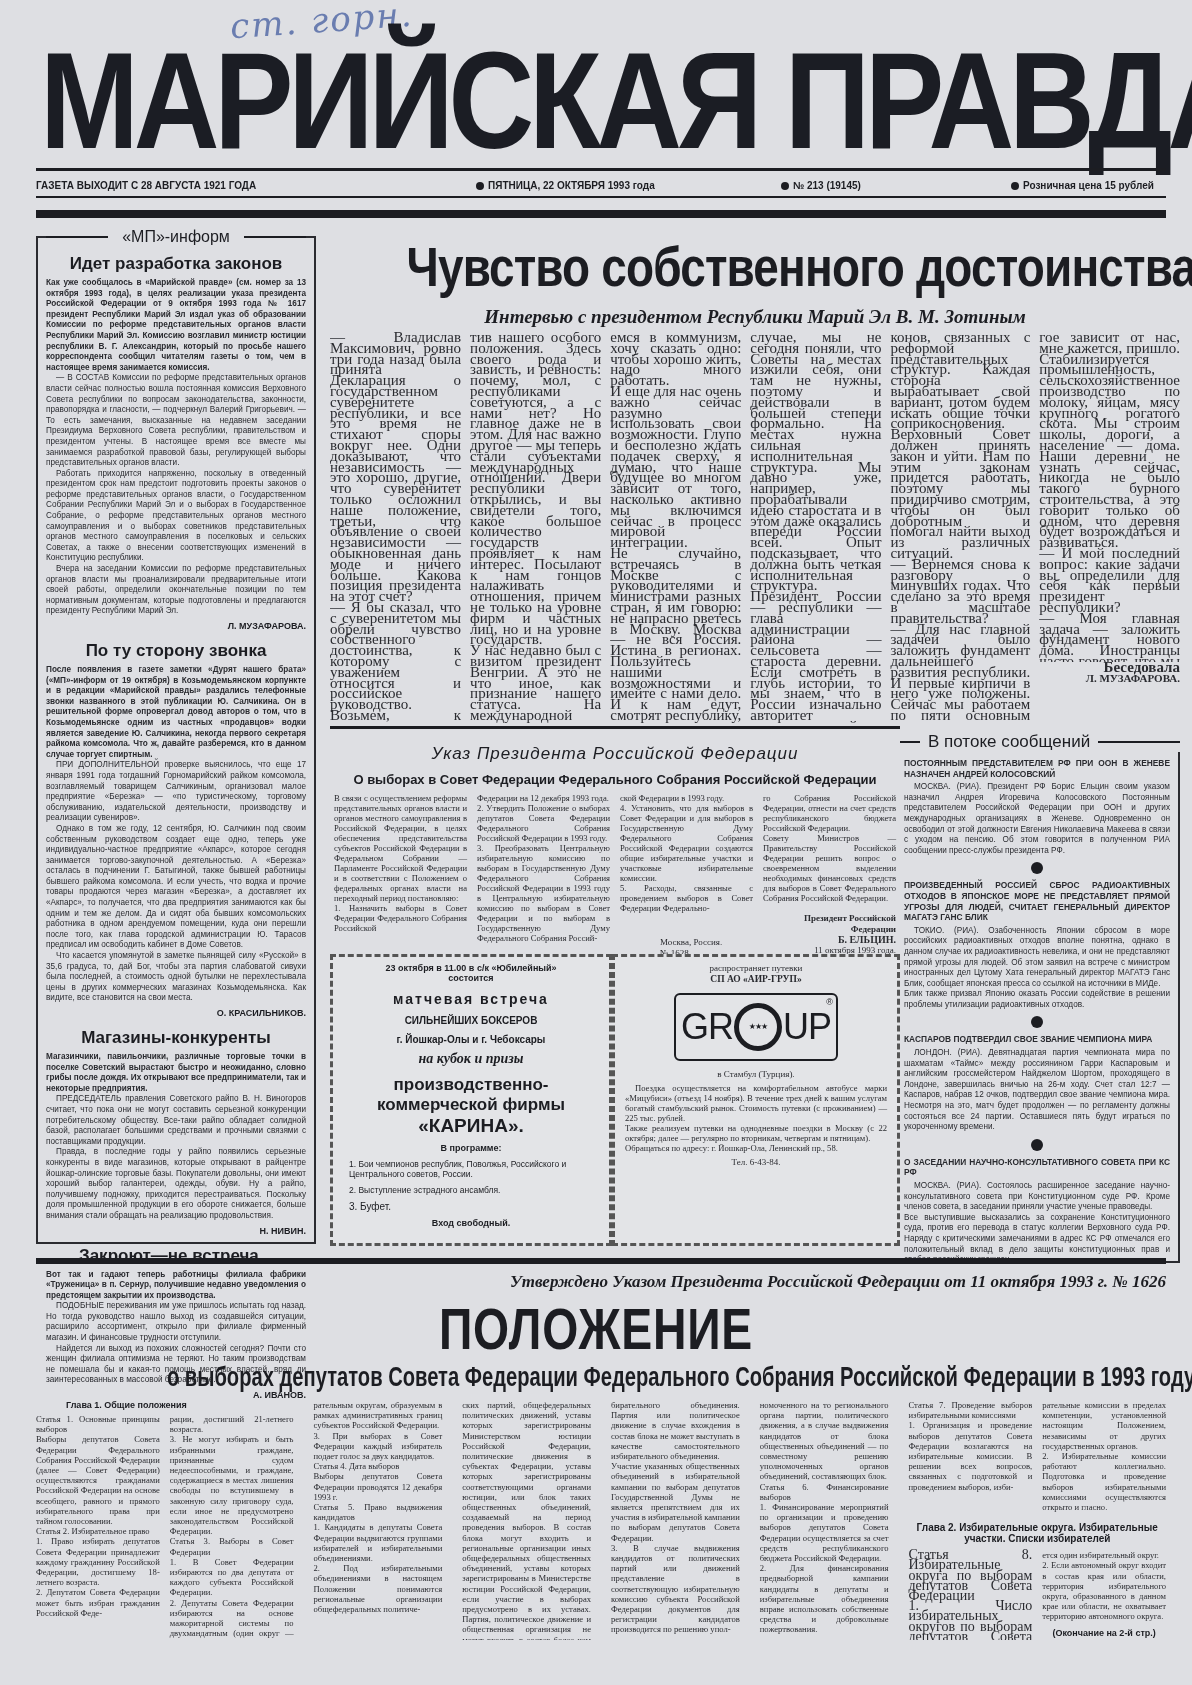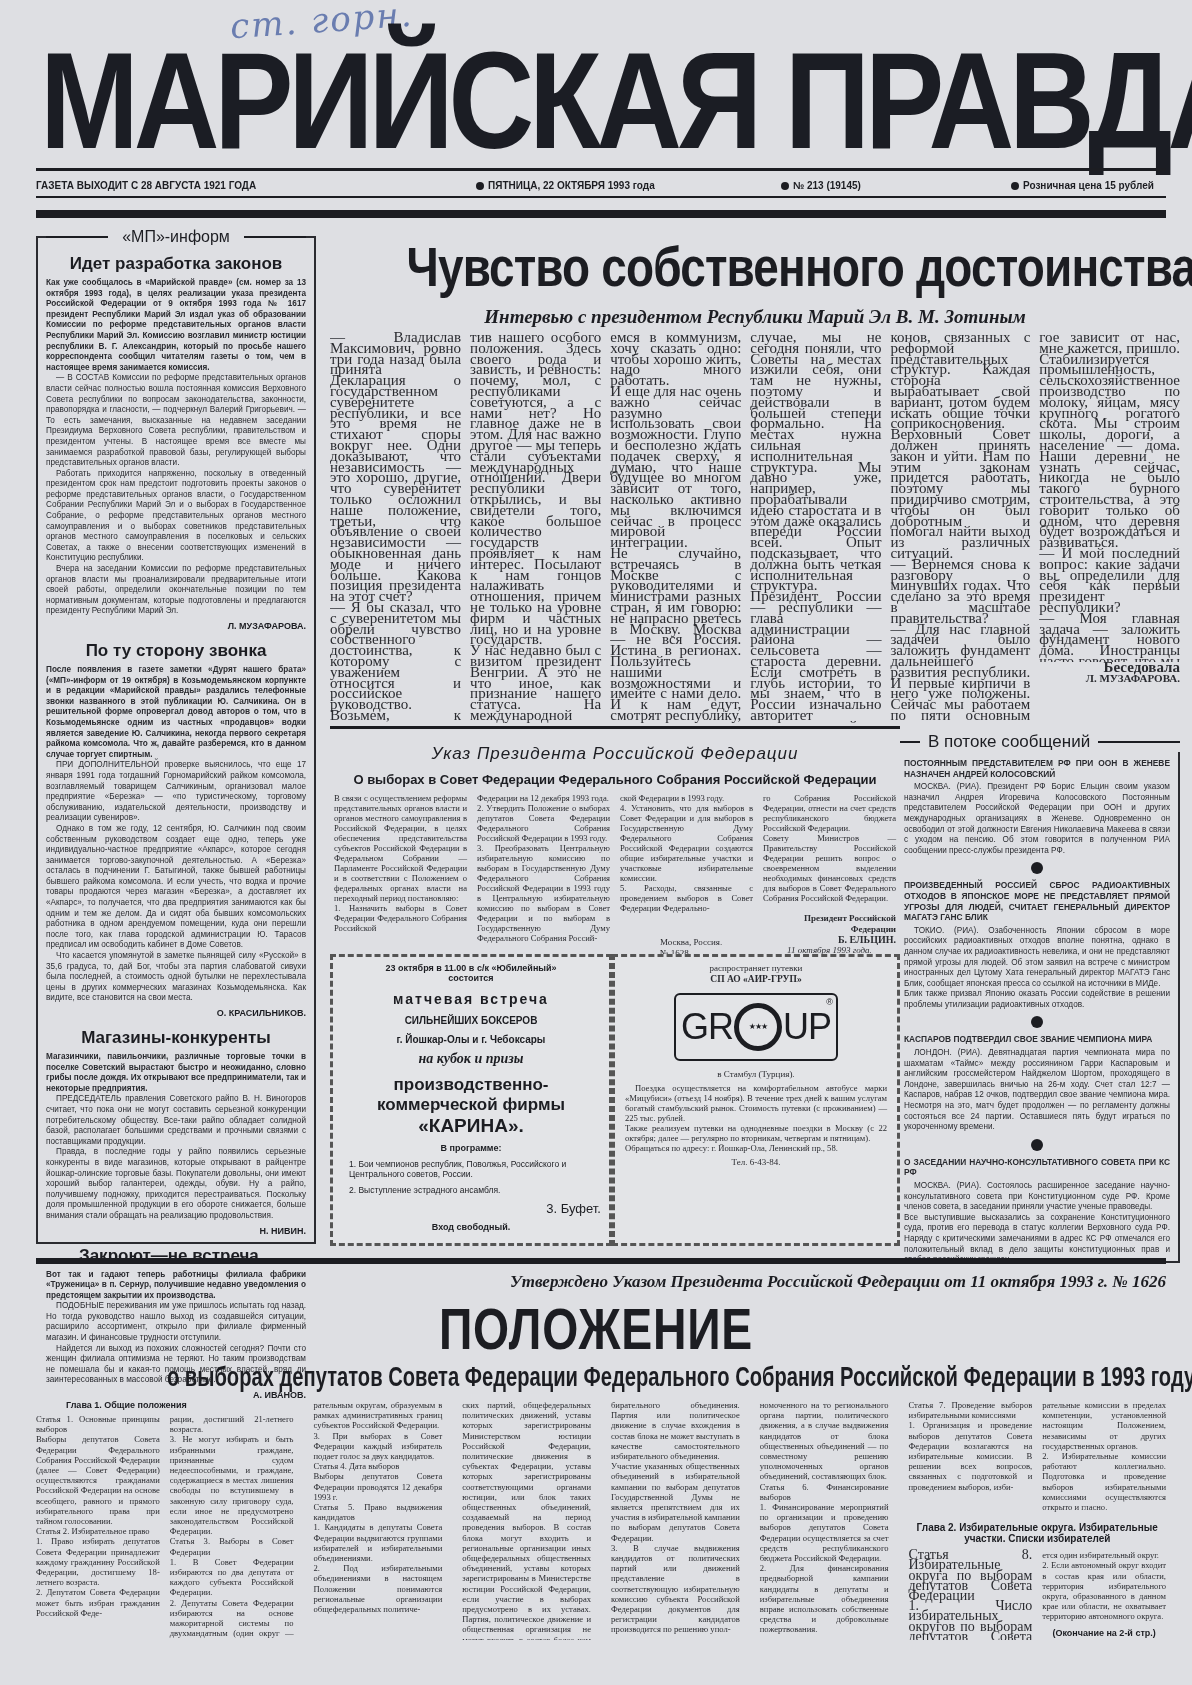--- a/index.html
+++ b/index.html
@@ -217,40 +217,40 @@
 4. Установить, что для выборов в Совет Федерации и для выборов в Государственную Думу Федерального Собрания Российской Федерации создаются общие избирательные участки и участковые избирательные комиссии.
 5. Расходы, связанные с проведением выборов в Совет Федерации Федерально-</div>
       <div class="body-serif" style="margin-top:24px;font-size:9px;padding-left:40px;">Москва, Россия.</div>
       <div class="body-serif" style="font-size:9px;padding-left:40px;">№ 1628.</div>
     </div>
     <div>
       <div class="body-serif" style="white-space:pre-line;font-size:8.6px;line-height:10px;">го Собрания Российской Федерации, отнести на счет средств республиканского бюджета Российской Федерации.
 Совету Министров — Правительству Российской Федерации решить вопрос о своевременном выделении необходимых финансовых средств для выборов в Совет Федерального Собрания Российской Федерации.</div>
       <div class="body-serif bold" style="margin-top:10px;font-size:9px;text-align:right;">Президент Российской Федерации</div>
       <div class="body-serif bold" style="font-size:10px;text-align:right;">Б. ЕЛЬЦИН.</div>
-      <div class="body-serif" style="font-size:9px;text-align:center;font-style:italic;">11 октября 1993 года.</div>
+      <div class="body-serif" style="font-size:9px;text-align:right;">11 октября 1993 года.</div>
     </div>
   </div>
 </div>
 
 <div class="abs adbox" style="left:330px;top:954px;width:276px;height:286px;">
   <div class="center" style="font-family:'Liberation Sans',sans-serif;padding-top:6px;">
     <div class="bold" style="font-size:9px;">23 октября в 11.00 в с/к «Юбилейный»</div>
     <div class="bold" style="font-size:9px;">состоится</div>
     <div class="bold" style="font-size:14px;margin-top:8px;letter-spacing:2px;">матчевая встреча</div>
     <div class="bold" style="font-size:10px;margin-top:8px;">СИЛЬНЕЙШИХ БОКСЕРОВ</div>
     <div class="bold" style="font-size:10px;margin-top:8px;">г. Йошкар-Олы и г. Чебоксары</div>
     <div style="font-family:'Liberation Serif',serif;font-style:italic;font-weight:700;font-size:14px;margin-top:6px;">на кубок и призы</div>
     <div class="bold" style="font-size:17px;margin-top:8px;">производственно-</div>
     <div class="bold" style="font-size:17px;">коммерческой фирмы</div>
     <div class="bold" style="font-size:19px;">«КАРИНА».</div>
     <div class="bold" style="font-size:9px;margin-top:6px;">В программе:</div>
     <div style="font-size:8.5px;text-align:left;padding:6px 8px 0 16px;">1. Бои чемпионов республик, Поволжья, Российского и Центрального советов, России.</div>
     <div style="font-size:8.5px;text-align:left;padding:6px 8px 0 16px;">2. Выступление эстрадного ансамбля.</div>
-    <div style="font-size:13px;text-align:right;padding:6px 8px 0 16px;">3. Буфет.</div>
+    <div style="font-size:10px;text-align:left;padding:6px 8px 0 16px;">3. Буфет.</div>
     <div class="bold" style="font-size:9px;margin-top:6px;">Вход свободный.</div>
   </div>
 </div>
 
 <div class="abs adbox" style="left:612px;top:954px;width:282px;height:286px;">
   <div class="center body-serif" style="margin-top:6px;font-size:9px;">распространяет путевки</div>
   <div class="center body-serif bold" style="font-size:9.5px;">СП АО «АИР-ГРУП»</div>
   <div class="group-logo">
     <span>GR</span>
       <span class="o">★★★</span>

